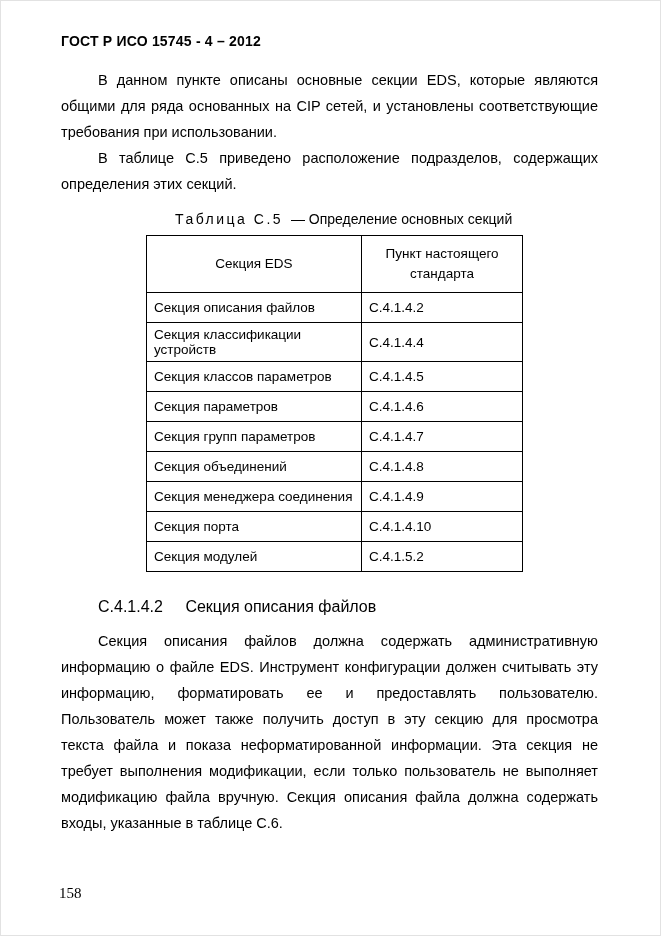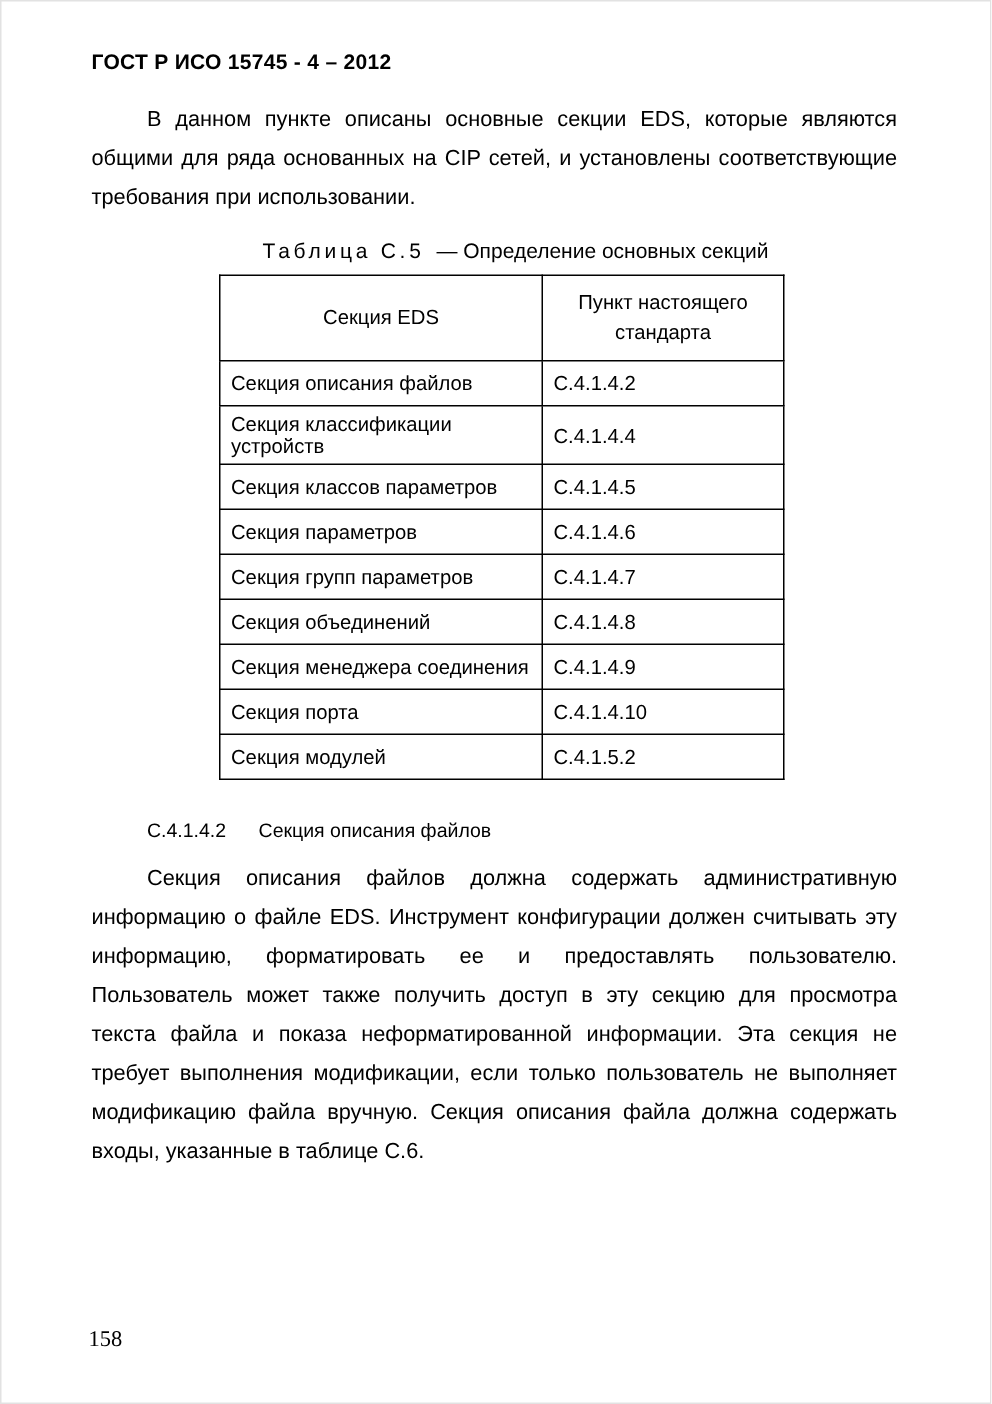--- a/index.html
+++ b/index.html
@@ -57,41 +57,42 @@
     text-align: center;
     height: 48px;
     line-height: 20px;
     padding: 4px 18px;
   }
   table.sections td { height: 21px; }
   table.sections col.c1 { width: 215px; }
   table.sections col.c2 { width: 161px; }
   .section-heading {
     margin: 26px 0 12px 0;
-    font-size: 13px;
+    font-size: 16px;
     text-indent: 37px;
   }
   .section-heading .sec-num { margin-right: 18px; }
   .page-number {
     position: absolute;
     left: 58px;
     bottom: 33px;
     font-family: "Liberation Serif", serif;
     font-size: 15px;
   }
 </style>
 </head>
 <body>
 
 <div class="page">
   <div class="content">
 
     <div class="doc-header">ГОСТ Р ИСО 15745 - 4 – 2012</div>
 
     <p class="body-par">В данном пункте описаны основные секции EDS, которые являются общими для ряда основанных на CIP сетей, и установлены соответствующие требования при использовании.</p>
+    <p class="body-par">В таблице С.5 приведено расположение подразделов, содержащих определения этих секций.</p>
 
     <div class="table-caption">
       <span class="cap-label">Таблица С.5</span>
       <span>— Определение основных секций</span>
     </div>
 
     <table class="sections">
       <colgroup>
           <col class="c1">
           <col class="c2">

